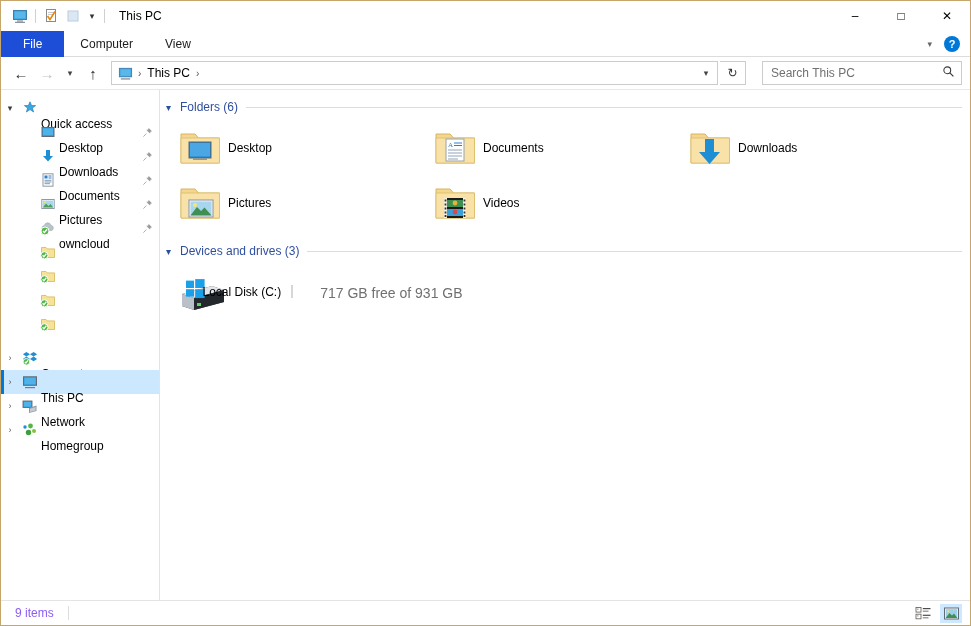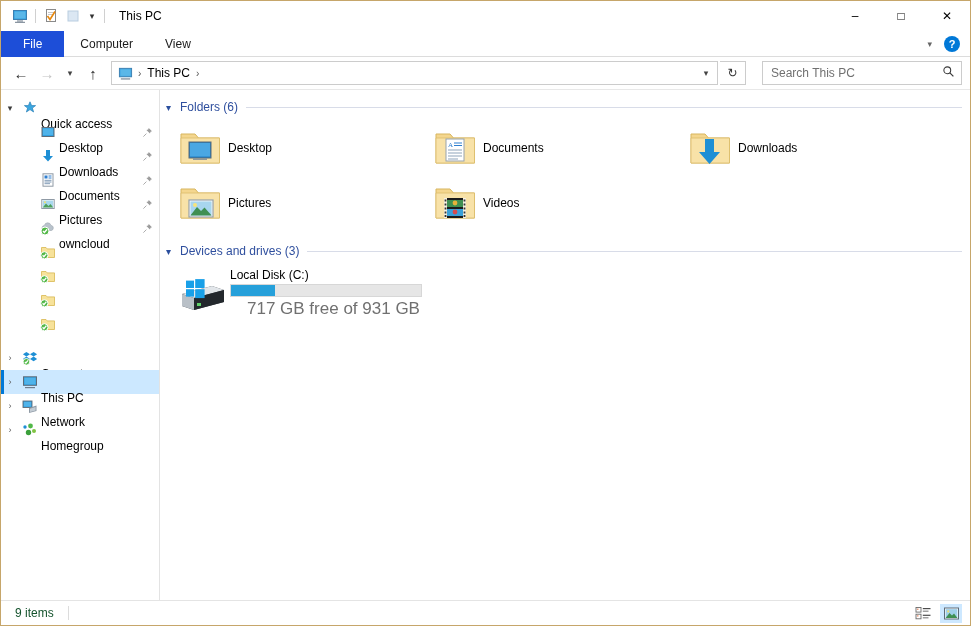--- a/index.html
+++ b/index.html
@@ -316,54 +316,54 @@
     padding-left: 4px;
   }
   .drive-icon {
     width: 56px;
     flex: 0 0 56px;
     height: 48px;
     display: flex; align-items: center; justify-content: center;
   }
   .drive-info {
     display: flex;
-    flex-direction: column;
+    flex-direction: row;
     justify-content: center;
-    gap: 2px;
+    gap: 10px;
     min-width: 0;
   }
   .drive-name { font-size: 12px; color: #000; white-space: nowrap; }
   .drive-bar {
     width: 192px;
     height: 13px;
     background: #e6e6e6;
     border: 1px solid #d7d7d7;
     position: relative;
     overflow: hidden;
   }
   .drive-bar-fill {
     position: absolute;
     left: 0; top: 0; bottom: 0;
     background: #26a0da;
   }
-  .drive-free { font-size: 17px; color: #707070; white-space: nowrap; margin-left: 17px; }
+  .drive-free { font-size: 14px; color: #707070; white-space: nowrap; margin-left: 17px; }
   .drive-simple-name { font-size: 12px; color: #000; white-space: nowrap; margin-left: 2px;}
 
   
   #statusbar {
     height: 25px;
     flex: 0 0 auto;
     border-top: 1px solid #e4e4e4;
     display: flex;
     align-items: center;
     padding: 0 6px 0 14px;
     background: #ffffff;
     position: relative;
   }
-  #status-text { font-size: 12px; color: #14532d; }
+  #status-text { font-size: 12px; color: #8b5cf6; }
   #status-sep { width: 1px; height: 14px; background: #dcdcdc; margin-left: 14px; }
   #view-buttons {
     position: absolute;
     right: 8px;
     display: flex;
     align-items: center;
     gap: 6px;
   }
   .view-btn {
     width: 22px; height: 19px;

